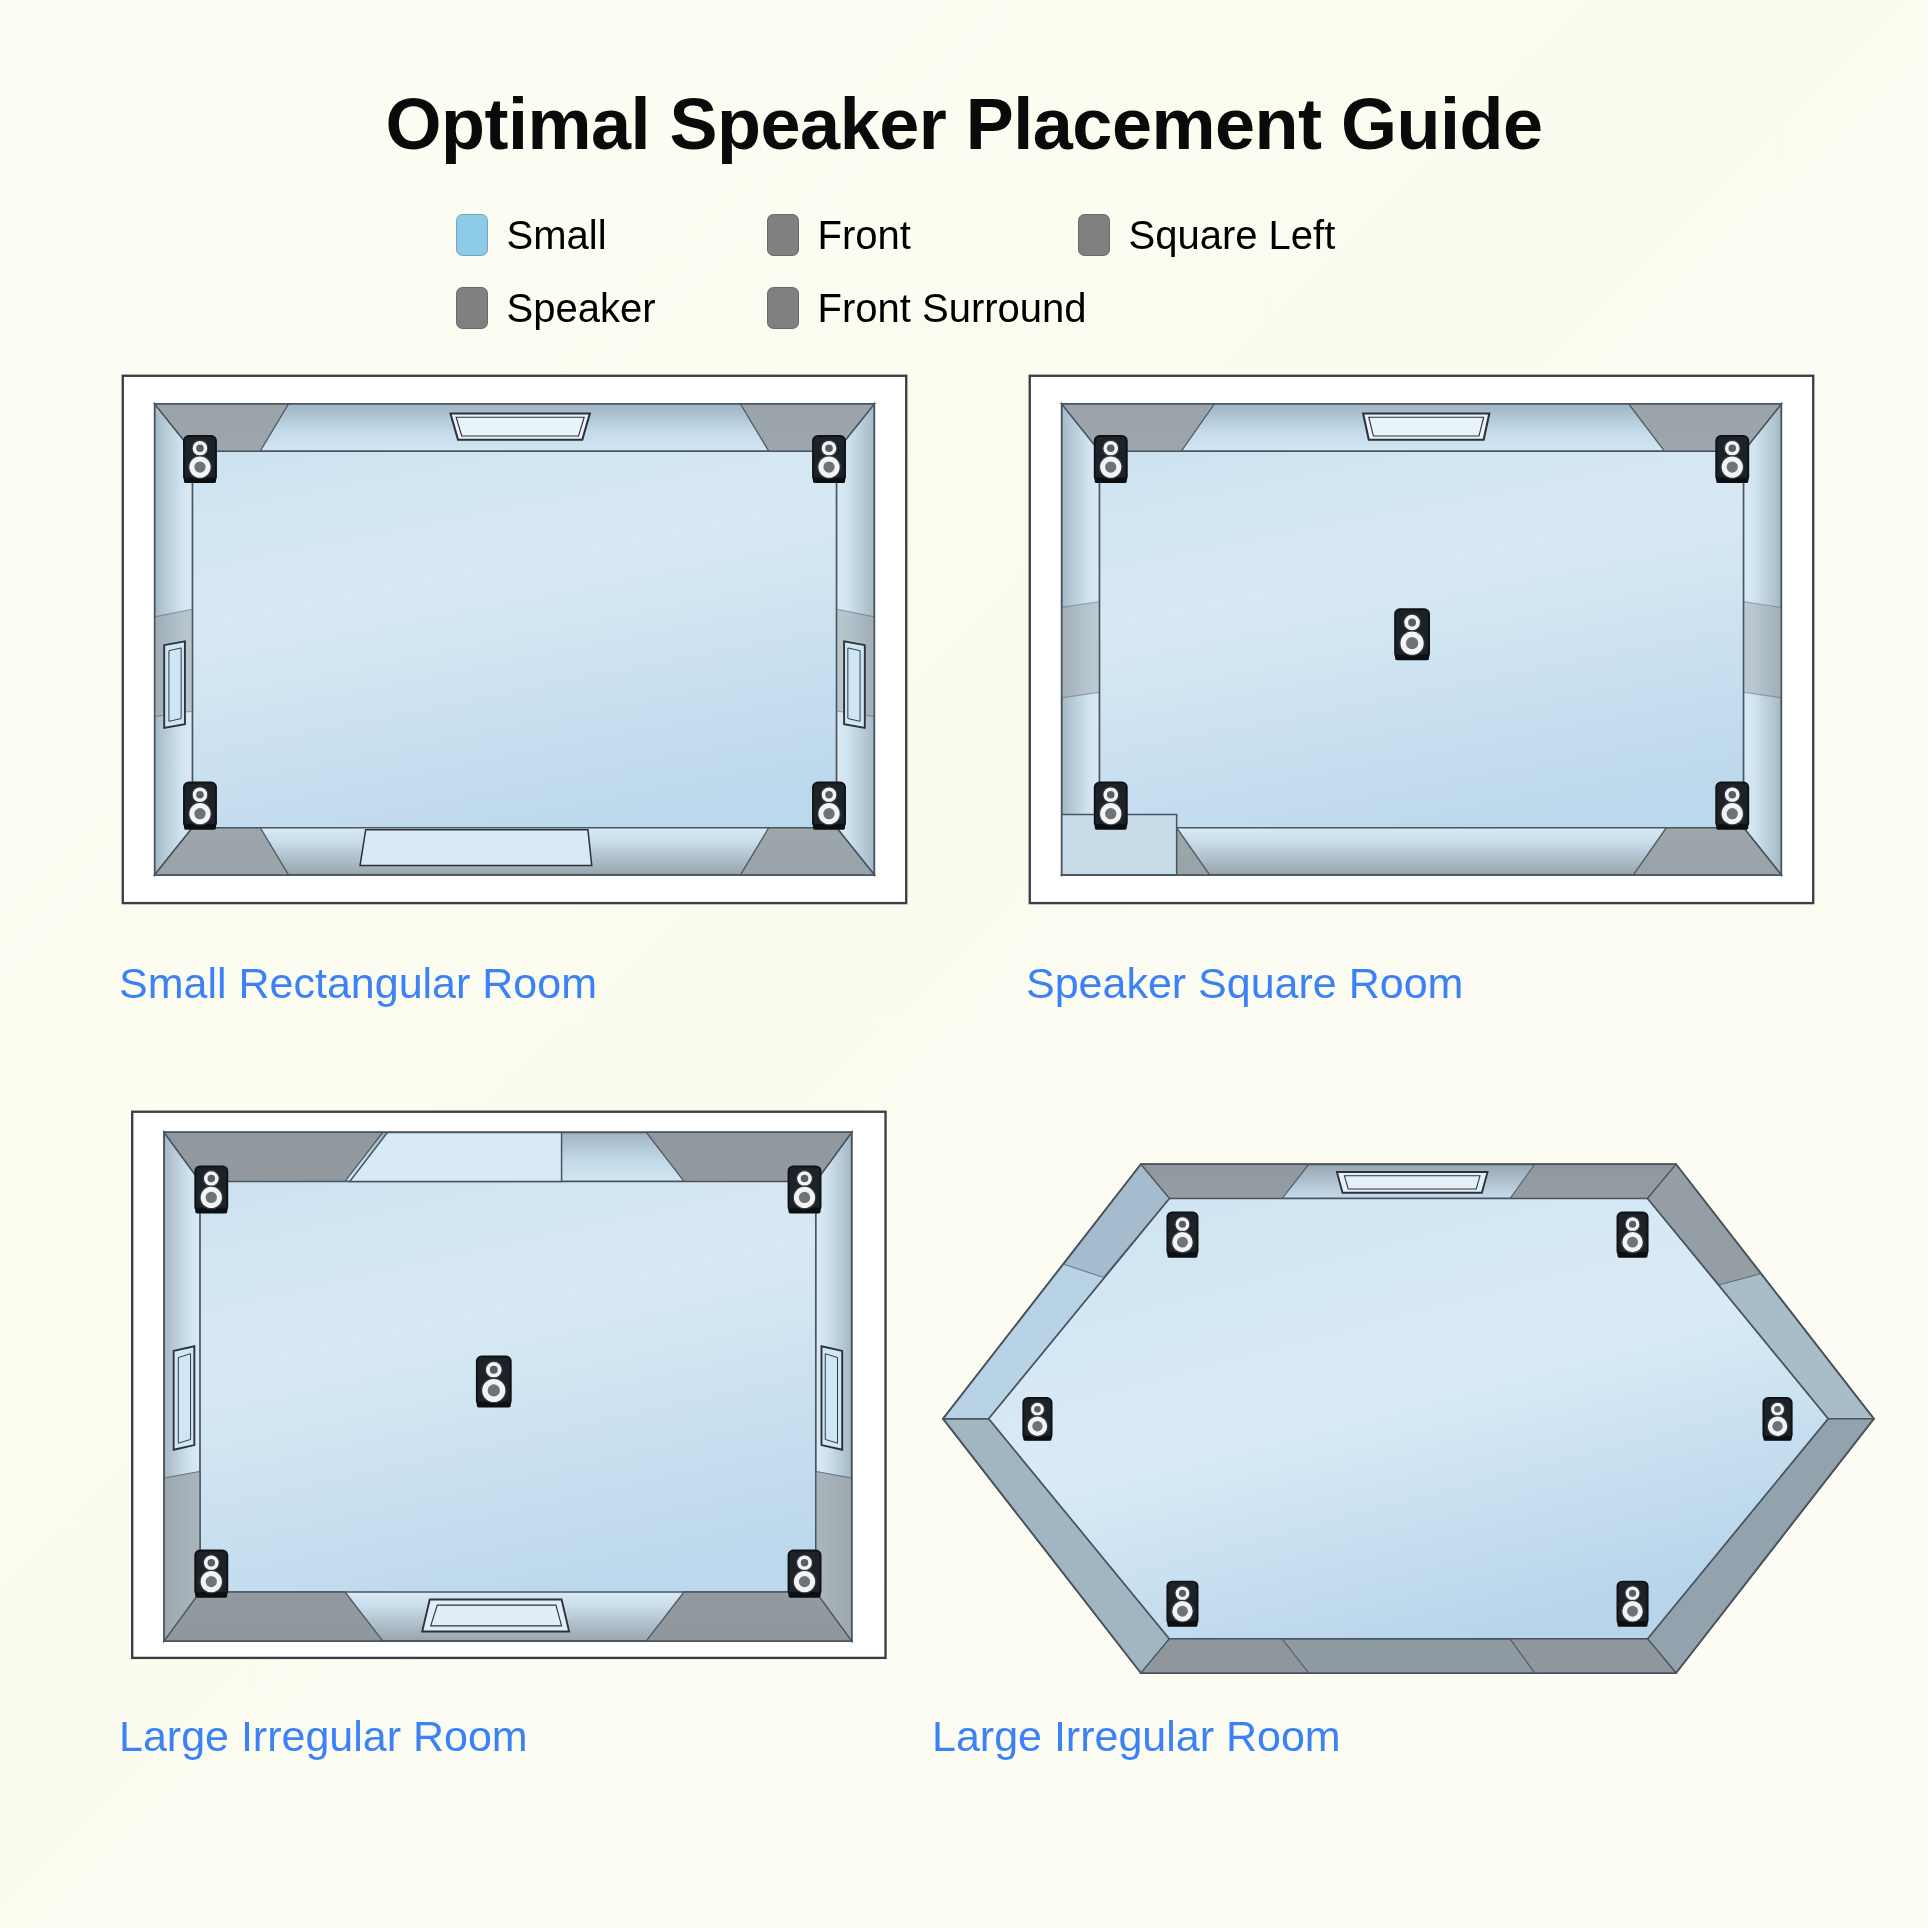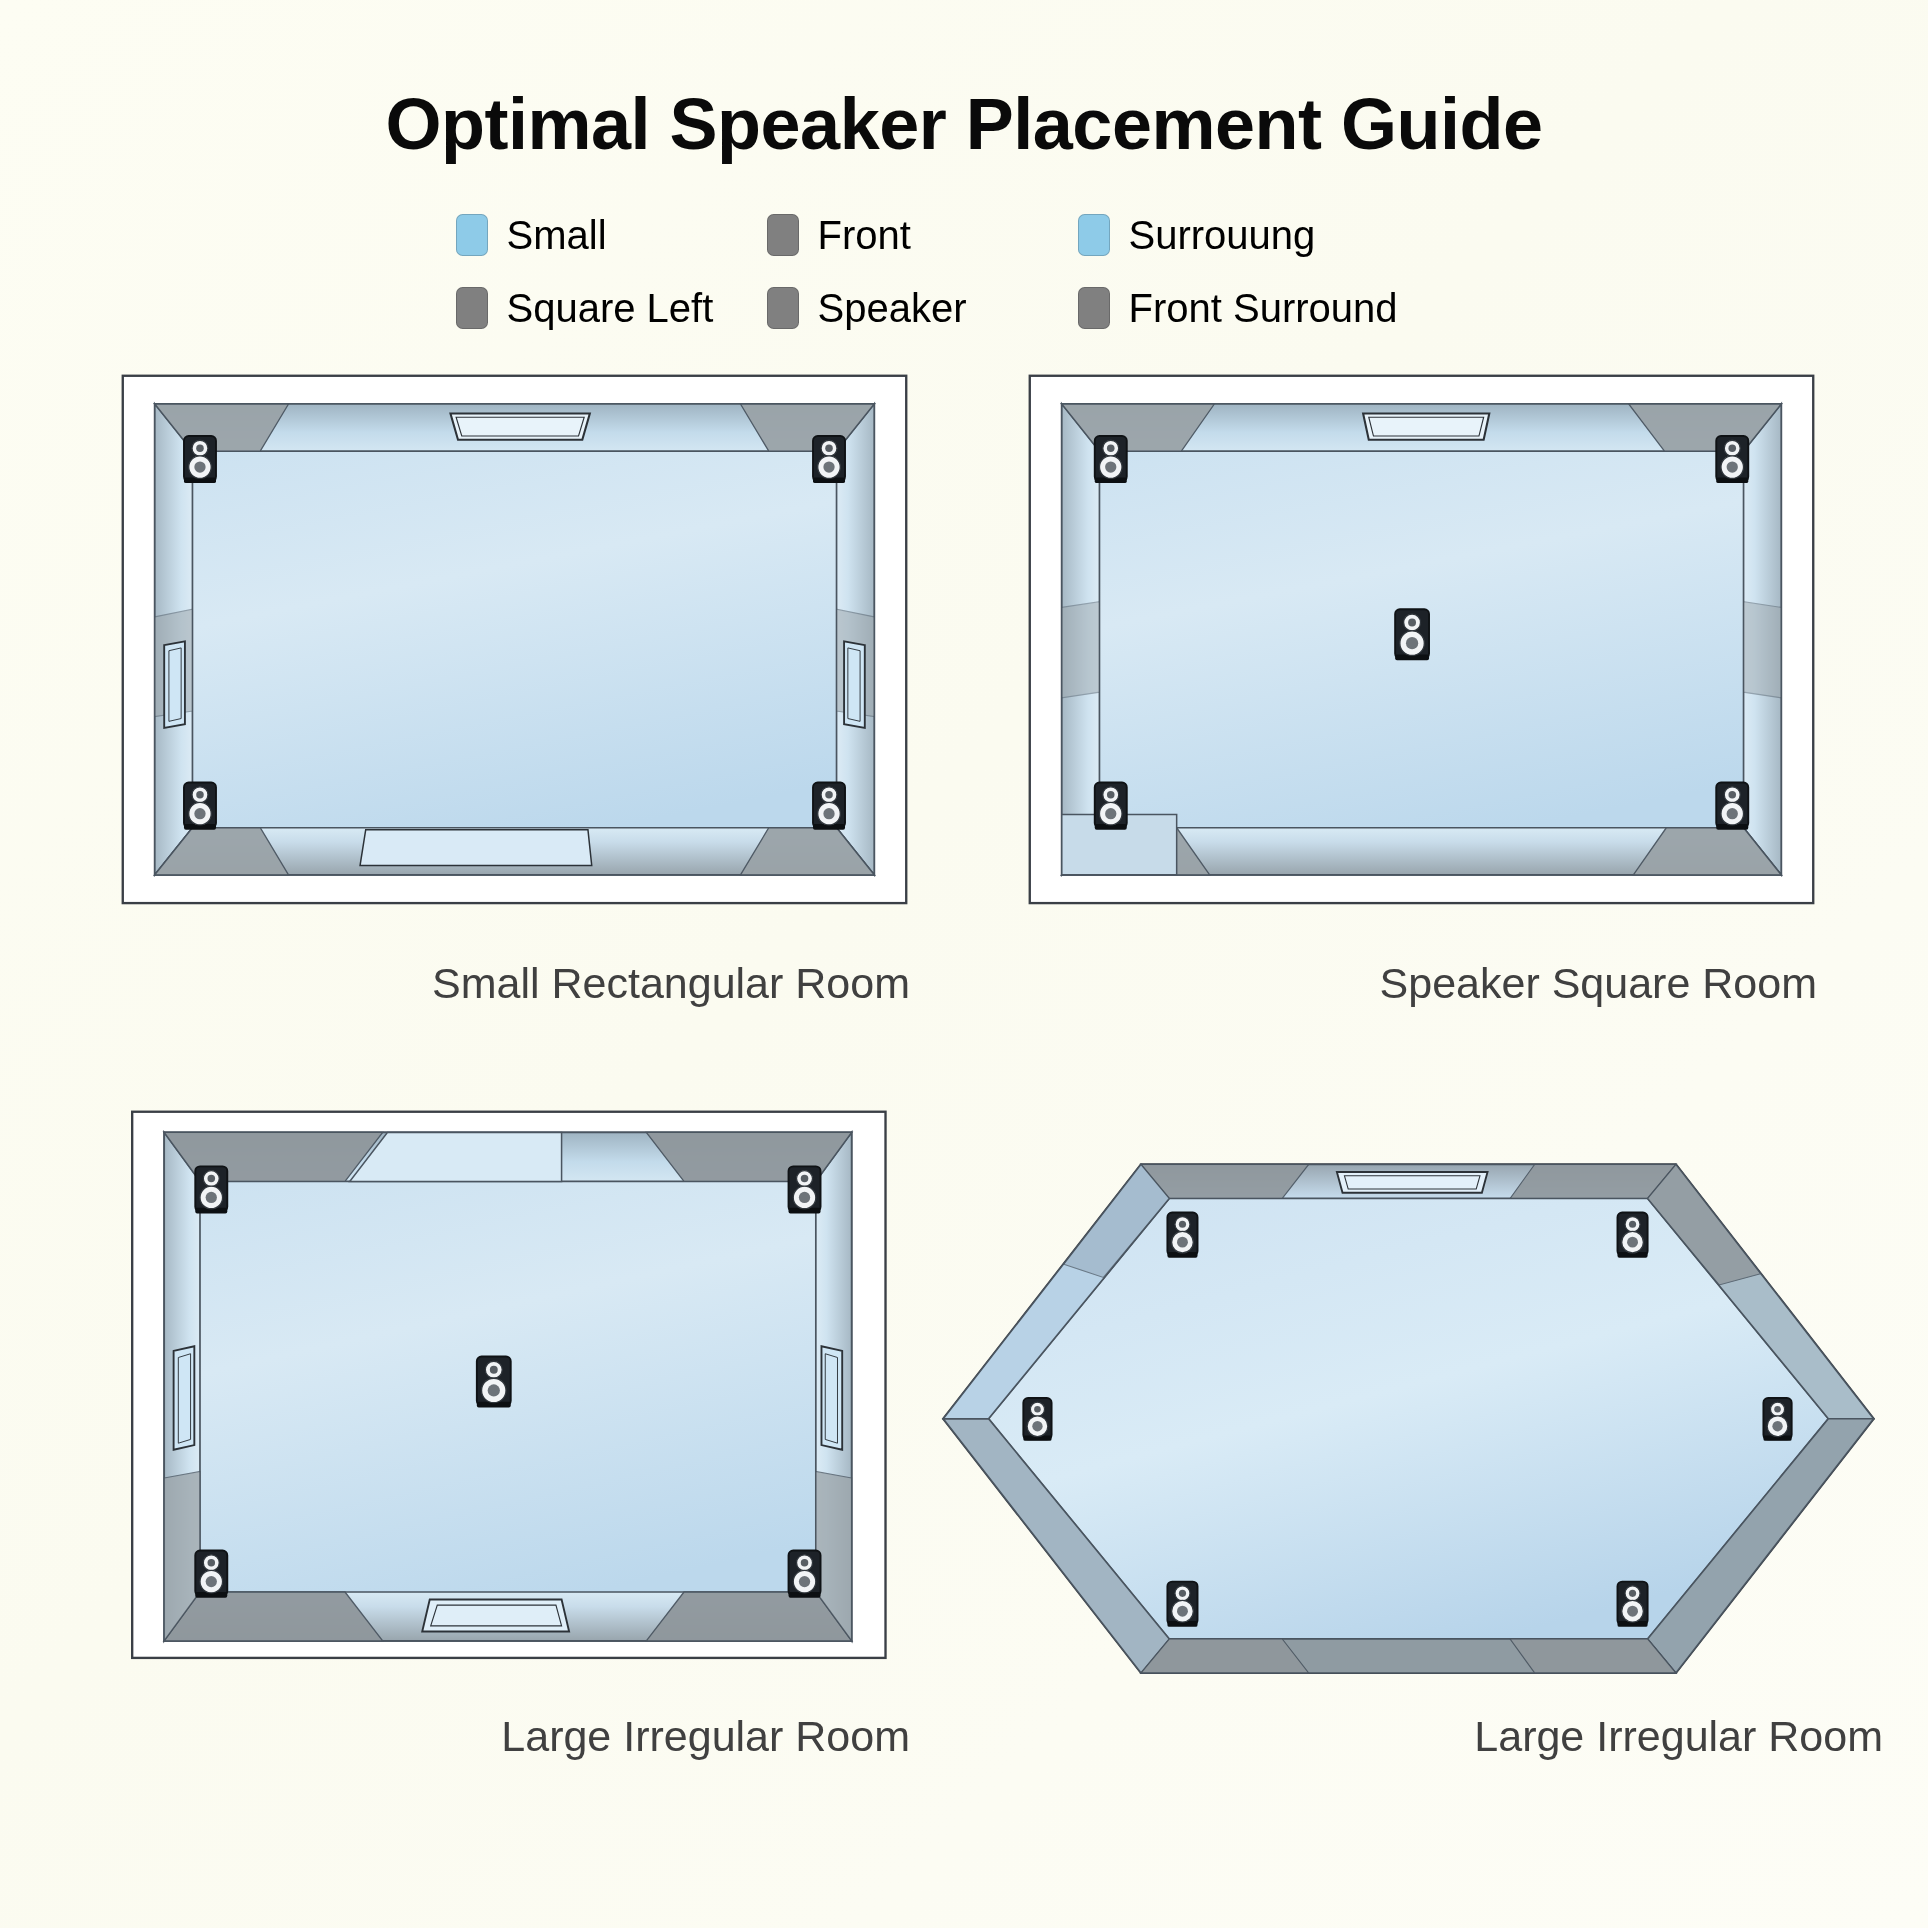--- a/index.html
+++ b/index.html
@@ -60,47 +60,43 @@
   #rooms {
     position: relative;
     width: 1928px;
     height: 1469px;
     margin-top: 9.4px;
   }
   .room-cell {
     position: absolute;
   }
   .room-caption {
-    text-align: right;
+    text-align: left;
     font-size: 43px;
-    color: #404040;
+    color: #3b82f6;
     margin-top: 24.5px;
     line-height: 1;
   }
   .room-svg-wrap { display:block; }
 
   svg { display: block; }
 </style>
 </head>
 <body>
 
 <h1 id="page-title">Optimal Speaker Placement Guide</h1>
 
 <div id="legend">
   <div class="legend-item">
     <span class="legend-swatch" style="background:#8ecbe8"></span>
     <span class="legend-label">Small</span>
   </div>
   <div class="legend-item">
     <span class="legend-swatch" style="background:#808080"></span>
     <span class="legend-label">Front</span>
-  </div>
-  <div class="legend-item">
-    <span class="legend-swatch" style="background:#8ecbe8"></span>
-    <span class="legend-label">Surrouung</span>
   </div>
   <div class="legend-item">
     <span class="legend-swatch" style="background:#808080"></span>
     <span class="legend-label">Square Left</span>
   </div>
   <div class="legend-item">
     <span class="legend-swatch" style="background:#808080"></span>
     <span class="legend-label">Speaker</span>
   </div>
   <div class="legend-item">

